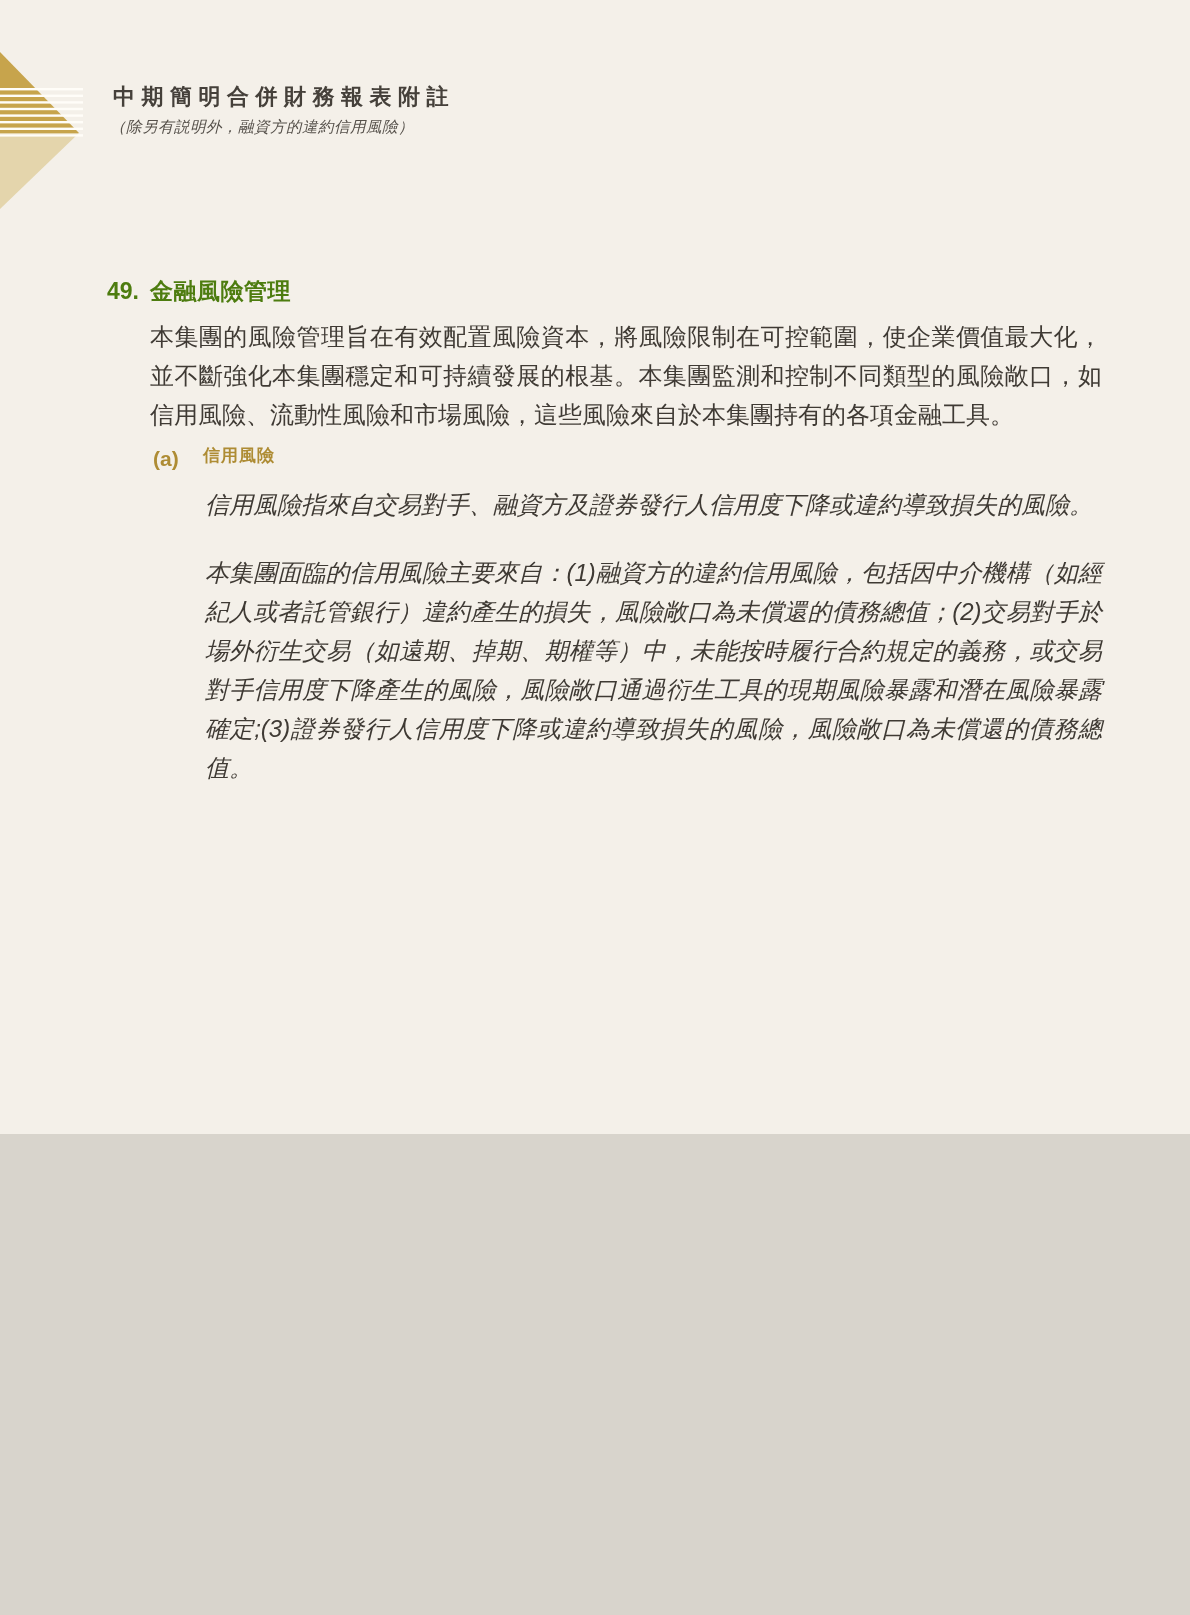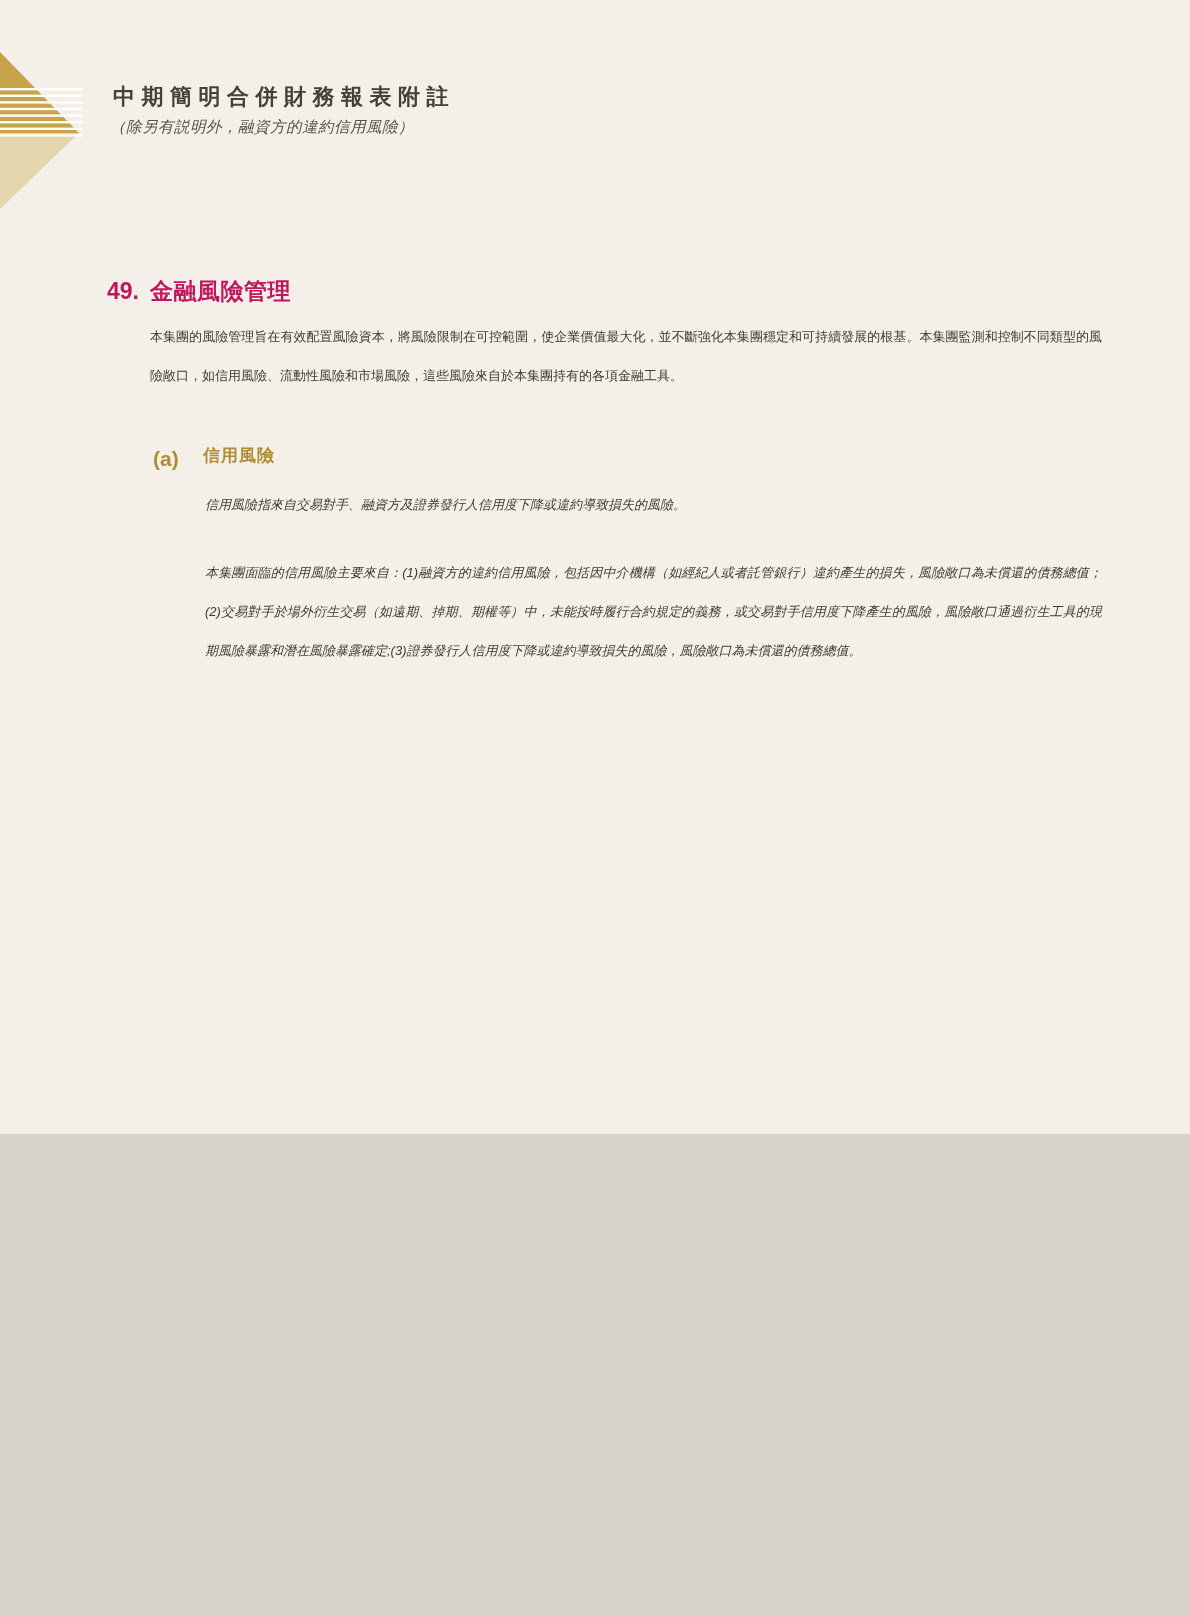--- a/index.html
+++ b/index.html
@@ -41,36 +41,36 @@
     font-size: 15.5px;
     line-height: 1.2;
     letter-spacing: 0.5px;
     color: #55504a;
   }
   .sec-head {
     position: absolute;
     left: 107px;
     top: 280px;
     line-height: 1;
-    color: #be185d;
+    color: #4d7c0f;
     font-weight: bold;
   }
   .sec-num {
     display: inline-block;
     width: 43px;
     font-size: 23px;
   }
   .sec-title {
     font-size: 23px;
     letter-spacing: 0.5px;
   }
   .para {
     position: absolute;
     margin: 0;
-    font-size: 13px;
+    font-size: 24px;
     line-height: 39px;
     text-align: justify;
     color: #3f3a34;
   }
   .intro {
     left: 150px;
     top: 317px;
     width: 952px;
   }
   .sub-label {

